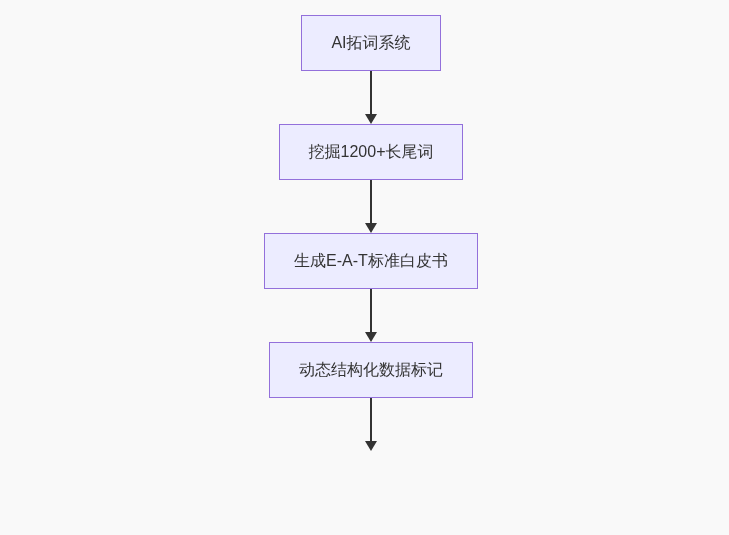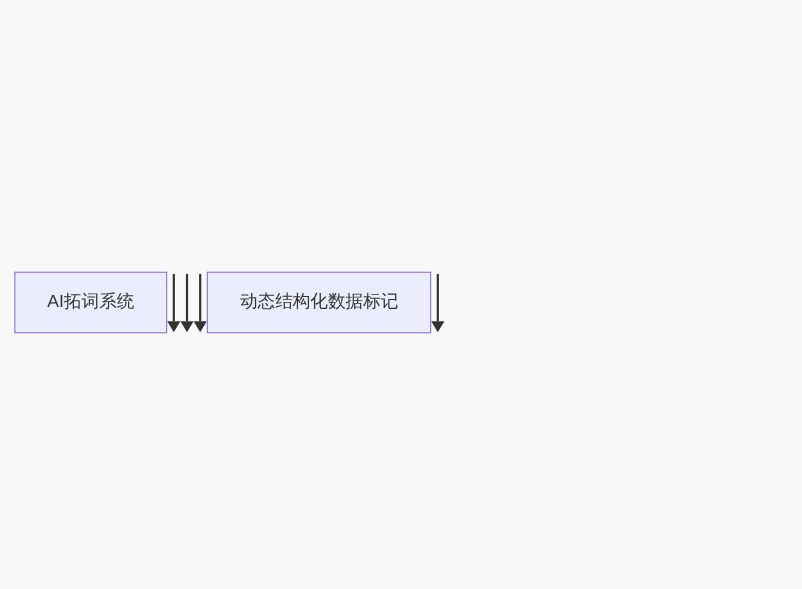--- a/index.html
+++ b/index.html
@@ -13,20 +13,21 @@
     font-family: "Liberation Sans", "DejaVu Sans", sans-serif;
     overflow: hidden;
   }
   .flowchart {
     box-sizing: border-box;
     width: 729px;
     height: 535px;
     padding-top: 15px;
     padding-left: 13px; 
     display: flex;
+    flex-direction: column;
     align-items: center;
   }
   .node {
     box-sizing: border-box;
     height: 56px;
     padding: 0 29px;
     display: flex;
     align-items: center;
     justify-content: center;
     background: #ECECFF;
@@ -61,26 +62,28 @@
 
 <div class="flowchart">
 
   <div class="node">AI拓词系统</div>
 
   <div class="arrow">
     <div class="arrow-line"></div>
     <div class="arrow-head"></div>
   </div>
 
+  <div class="node">挖掘1200+长尾词</div>
 
   <div class="arrow">
     <div class="arrow-line"></div>
     <div class="arrow-head"></div>
   </div>
 
+  <div class="node">生成E-A-T标准白皮书</div>
 
   <div class="arrow">
     <div class="arrow-line"></div>
     <div class="arrow-head"></div>
   </div>
 
   <div class="node">动态结构化数据标记</div>
 
   <div class="arrow">
     <div class="arrow-line"></div>

